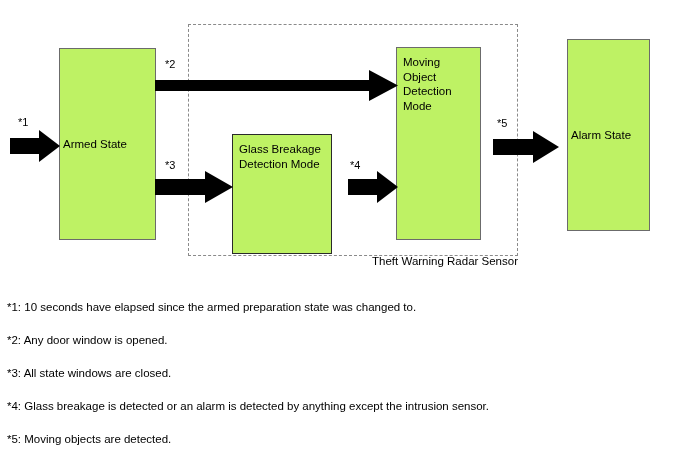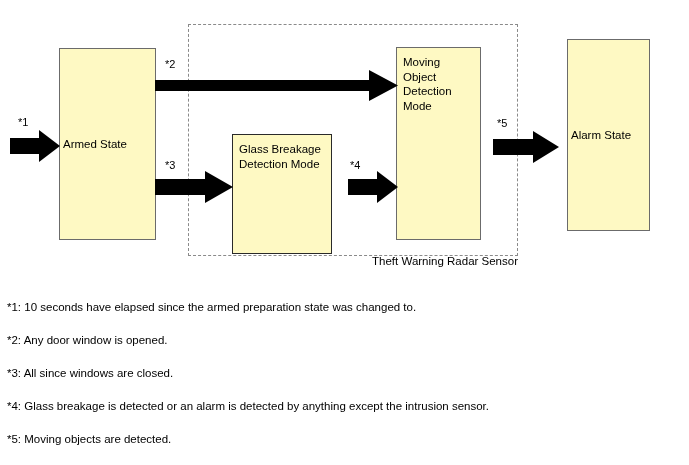--- a/index.html
+++ b/index.html
@@ -20,21 +20,21 @@
     position: absolute;
     left: 0;
     top: 0;
     width: 689px;
     height: 290px;
   }
 
   .state-box {
     position: absolute;
     border: 1px solid #6b6b6b;
-    background: #fef9c3;
+    background: #bef264;
     box-sizing: border-box;
   }
   .state-box.strong {
     border: 1px solid #2a2a2a;
     margin-top: 16px;
   }
   .box-label {
     position: absolute;
     font-size: 11.5px;
     line-height: 14.5px;
@@ -186,16 +186,16 @@
       <polygon points="0,8 40,8 40,0 66,16 40,32 40,24 0,24" fill="#000000"></polygon>
     </svg>
   </div>
   <div id="lbl5" class="ref-label">*5</div>
 
 </div>
 
 <div id="notes">
   <p class="note">*1: 10 seconds have elapsed since the armed preparation state was changed to.</p>
   <p class="note">*2: Any door window is opened.</p>
-  <p class="note">*3: All since windows are closed.</p>
+  <p class="note">*3: All state windows are closed.</p>
   <p class="note">*4: Glass breakage is detected or an alarm is detected by anything except the intrusion sensor.</p>
   <p class="note">*5: Moving objects are detected.</p>
 </div>
 
 </body></html>

